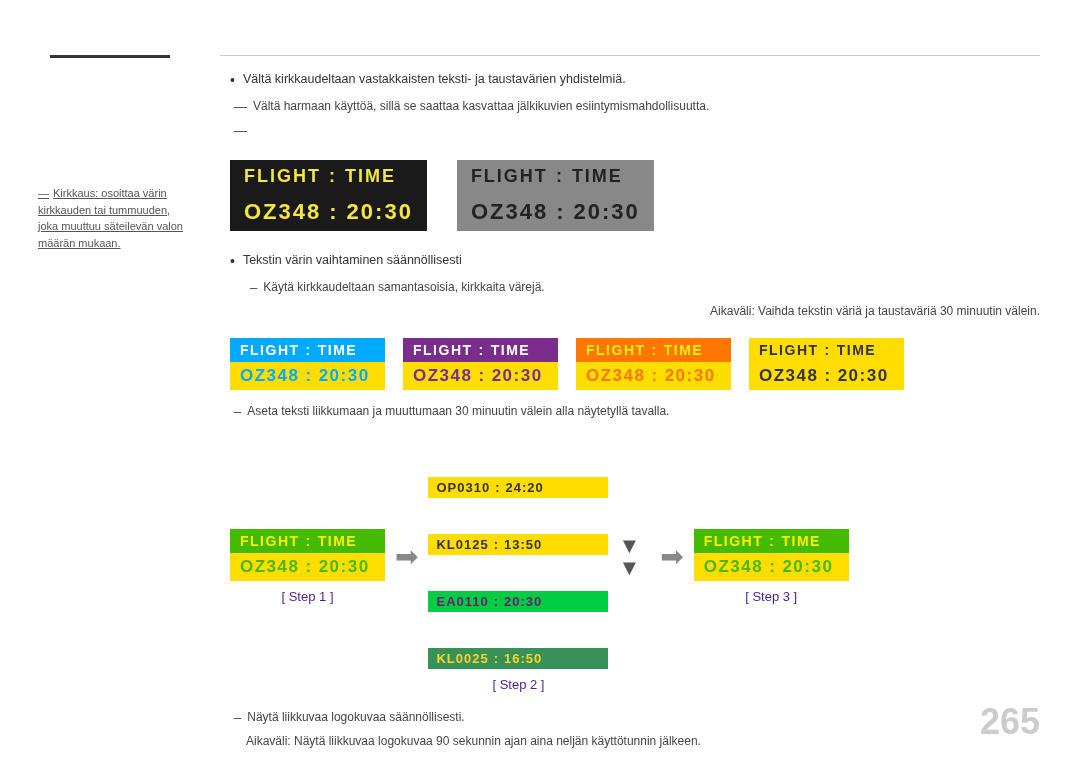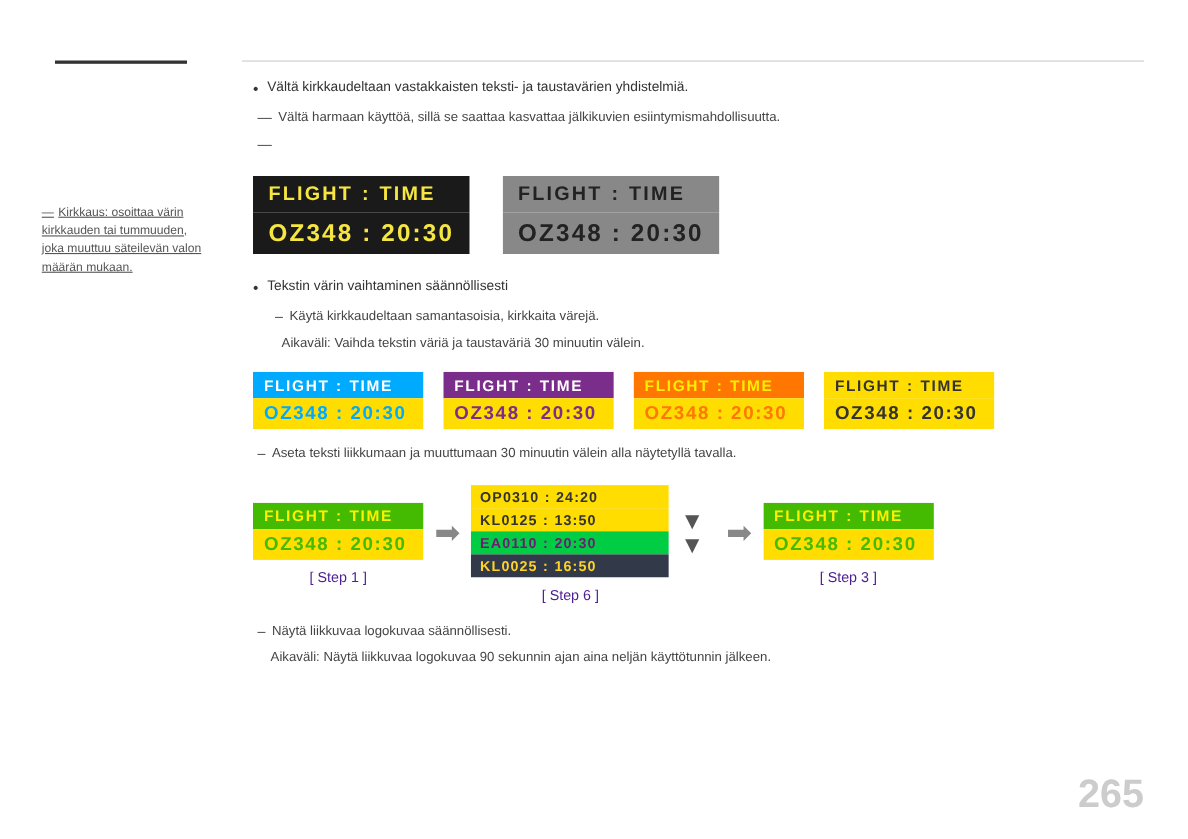--- a/index.html
+++ b/index.html
@@ -254,25 +254,26 @@
       min-width: 180px;
     }
 
     .multi-flight .mf-row {
       display: flex;
       align-items: center;
       padding: 3px 8px;
       font-weight: 900;
       font-size: 13px;
       letter-spacing: 1px;
+      margin-top: 36px;
     }
 
     .mf-row.highlight { background: #ffdd00; color: #333; }
     .mf-row.normal { background: #00cc44; color: #701a75; }
-    .mf-row.dim { background: #0f172a; color: #ffcc00; opacity: 0.85; }
+    .mf-row.dim { background: #15803d; color: #ffcc00; opacity: 0.85; }
 
     
     .board-step .row1 { background: #44bb00; color: #ffee00; }
     .board-step .row2 { background: #ffdd00; color: #44bb00; font-weight: 900; }
 
     .footnote-section {
       margin-top: 16px;
     }
   </style>
 </head>
@@ -331,21 +332,21 @@
   </div>
 
   <div class="bullet-item">
     <span class="bullet">•</span>
     <span>Tekstin värin vaihtaminen säännöllisesti</span>
   </div>
   <div class="dash-item" style="padding-left: 20px;">
     <span class="dash">–</span>
     <span>Käytä kirkkaudeltaan samantasoisia, kirkkaita värejä.</span>
   </div>
-  <div class="dash-item" style="padding-left: 20px; margin-bottom: 8px;">
+  <div class="dash-item" style="padding-left: 20px; margin-bottom: 8px; justify-content: flex-end;">
     <span class="dash"></span>
     <span>Aikaväli: Vaihda tekstin väriä ja taustaväriä 30 minuutin välein.</span>
   </div>
 
   <div class="small-boards-section">
 
     <div class="flight-board-sm board-cyan">
       <div class="row1">
         <span>FLIGHT</span>
         <span class="colon">:</span>
@@ -439,21 +440,21 @@
           <span>EA0110</span>
           <span style="margin: 0 5px;">:</span>
           <span>20:30</span>
         </div>
         <div class="mf-row dim">
           <span>KL0025</span>
           <span style="margin: 0 5px;">:</span>
           <span>16:50</span>
         </div>
       </div>
-      <div class="step-label">[ Step 6 ]</div>
+      <div class="step-label">[ Step 2 ]</div>
     </div>
 
     <div class="arrow-down-container">
       <div class="arrow-down">▼</div>
       <div class="arrow-down">▼</div>
     </div>
 
     <div class="arrow-right">➡</div>
 
     <div class="step-block">

